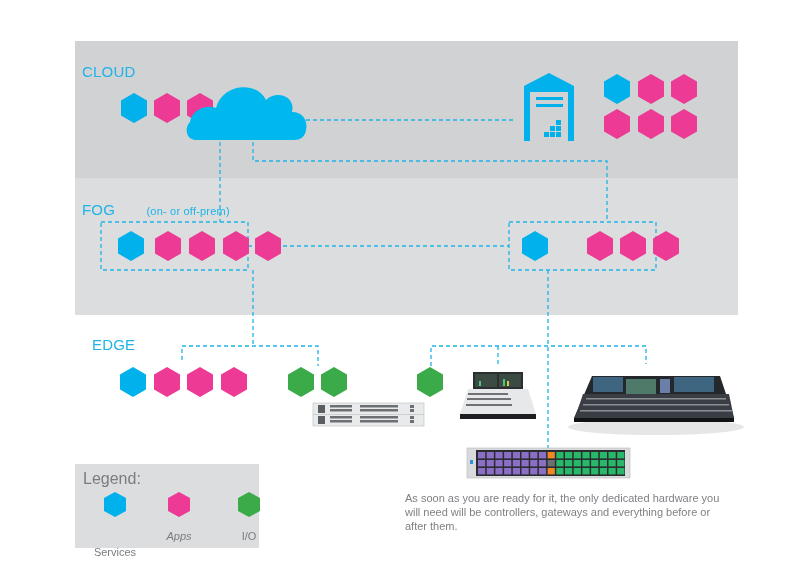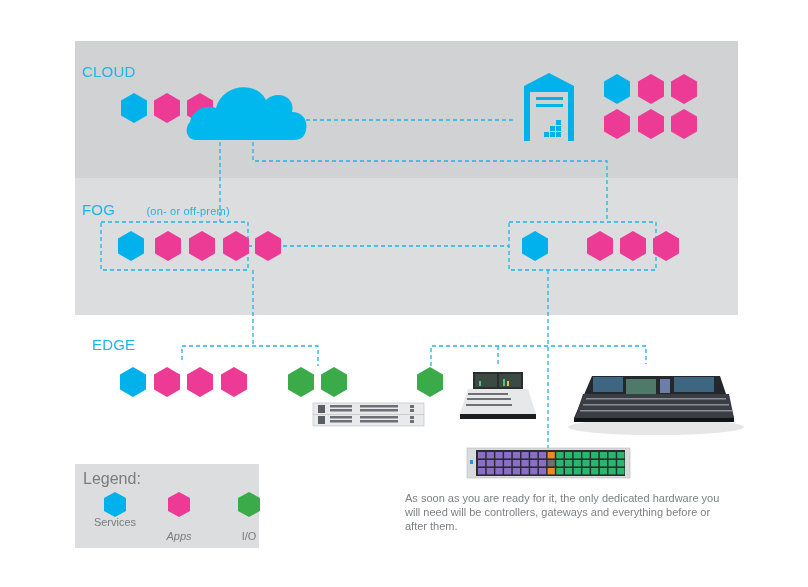--- a/index.html
+++ b/index.html
@@ -197,18 +197,18 @@
     </g>
 </svg>
 
 <div id="legend">
   <div class="legend-title">Legend:</div>
   <svg width="212" height="84" style="position:absolute;left:0;top:0;">
     <polygon points="40,28 51,34 51,47 40,53 29,47 29,34" fill="#00b1eb"></polygon>
     <polygon points="104,28 115,34 115,47 104,53 93,47 93,34" fill="#ec3a95"></polygon>
     <polygon points="174,28 185,34 185,47 174,53 163,47 163,34" fill="#3bab49"></polygon>
   </svg>
-  <div class="legend-label" style="left:10px;top:52px;">Services</div>
+  <div class="legend-label" style="left:10px;top:82px;">Services</div>
   <div class="legend-label" style="left:74px;top:66px;font-style:italic;">Apps</div>
   <div class="legend-label" style="left:144px;top:66px;">I/O</div>
 </div>
 
 <div id="caption">As soon as you are ready for it, the only dedicated hardware you will need will be controllers, gateways and everything before or after them.</div>
 
 </body></html>

